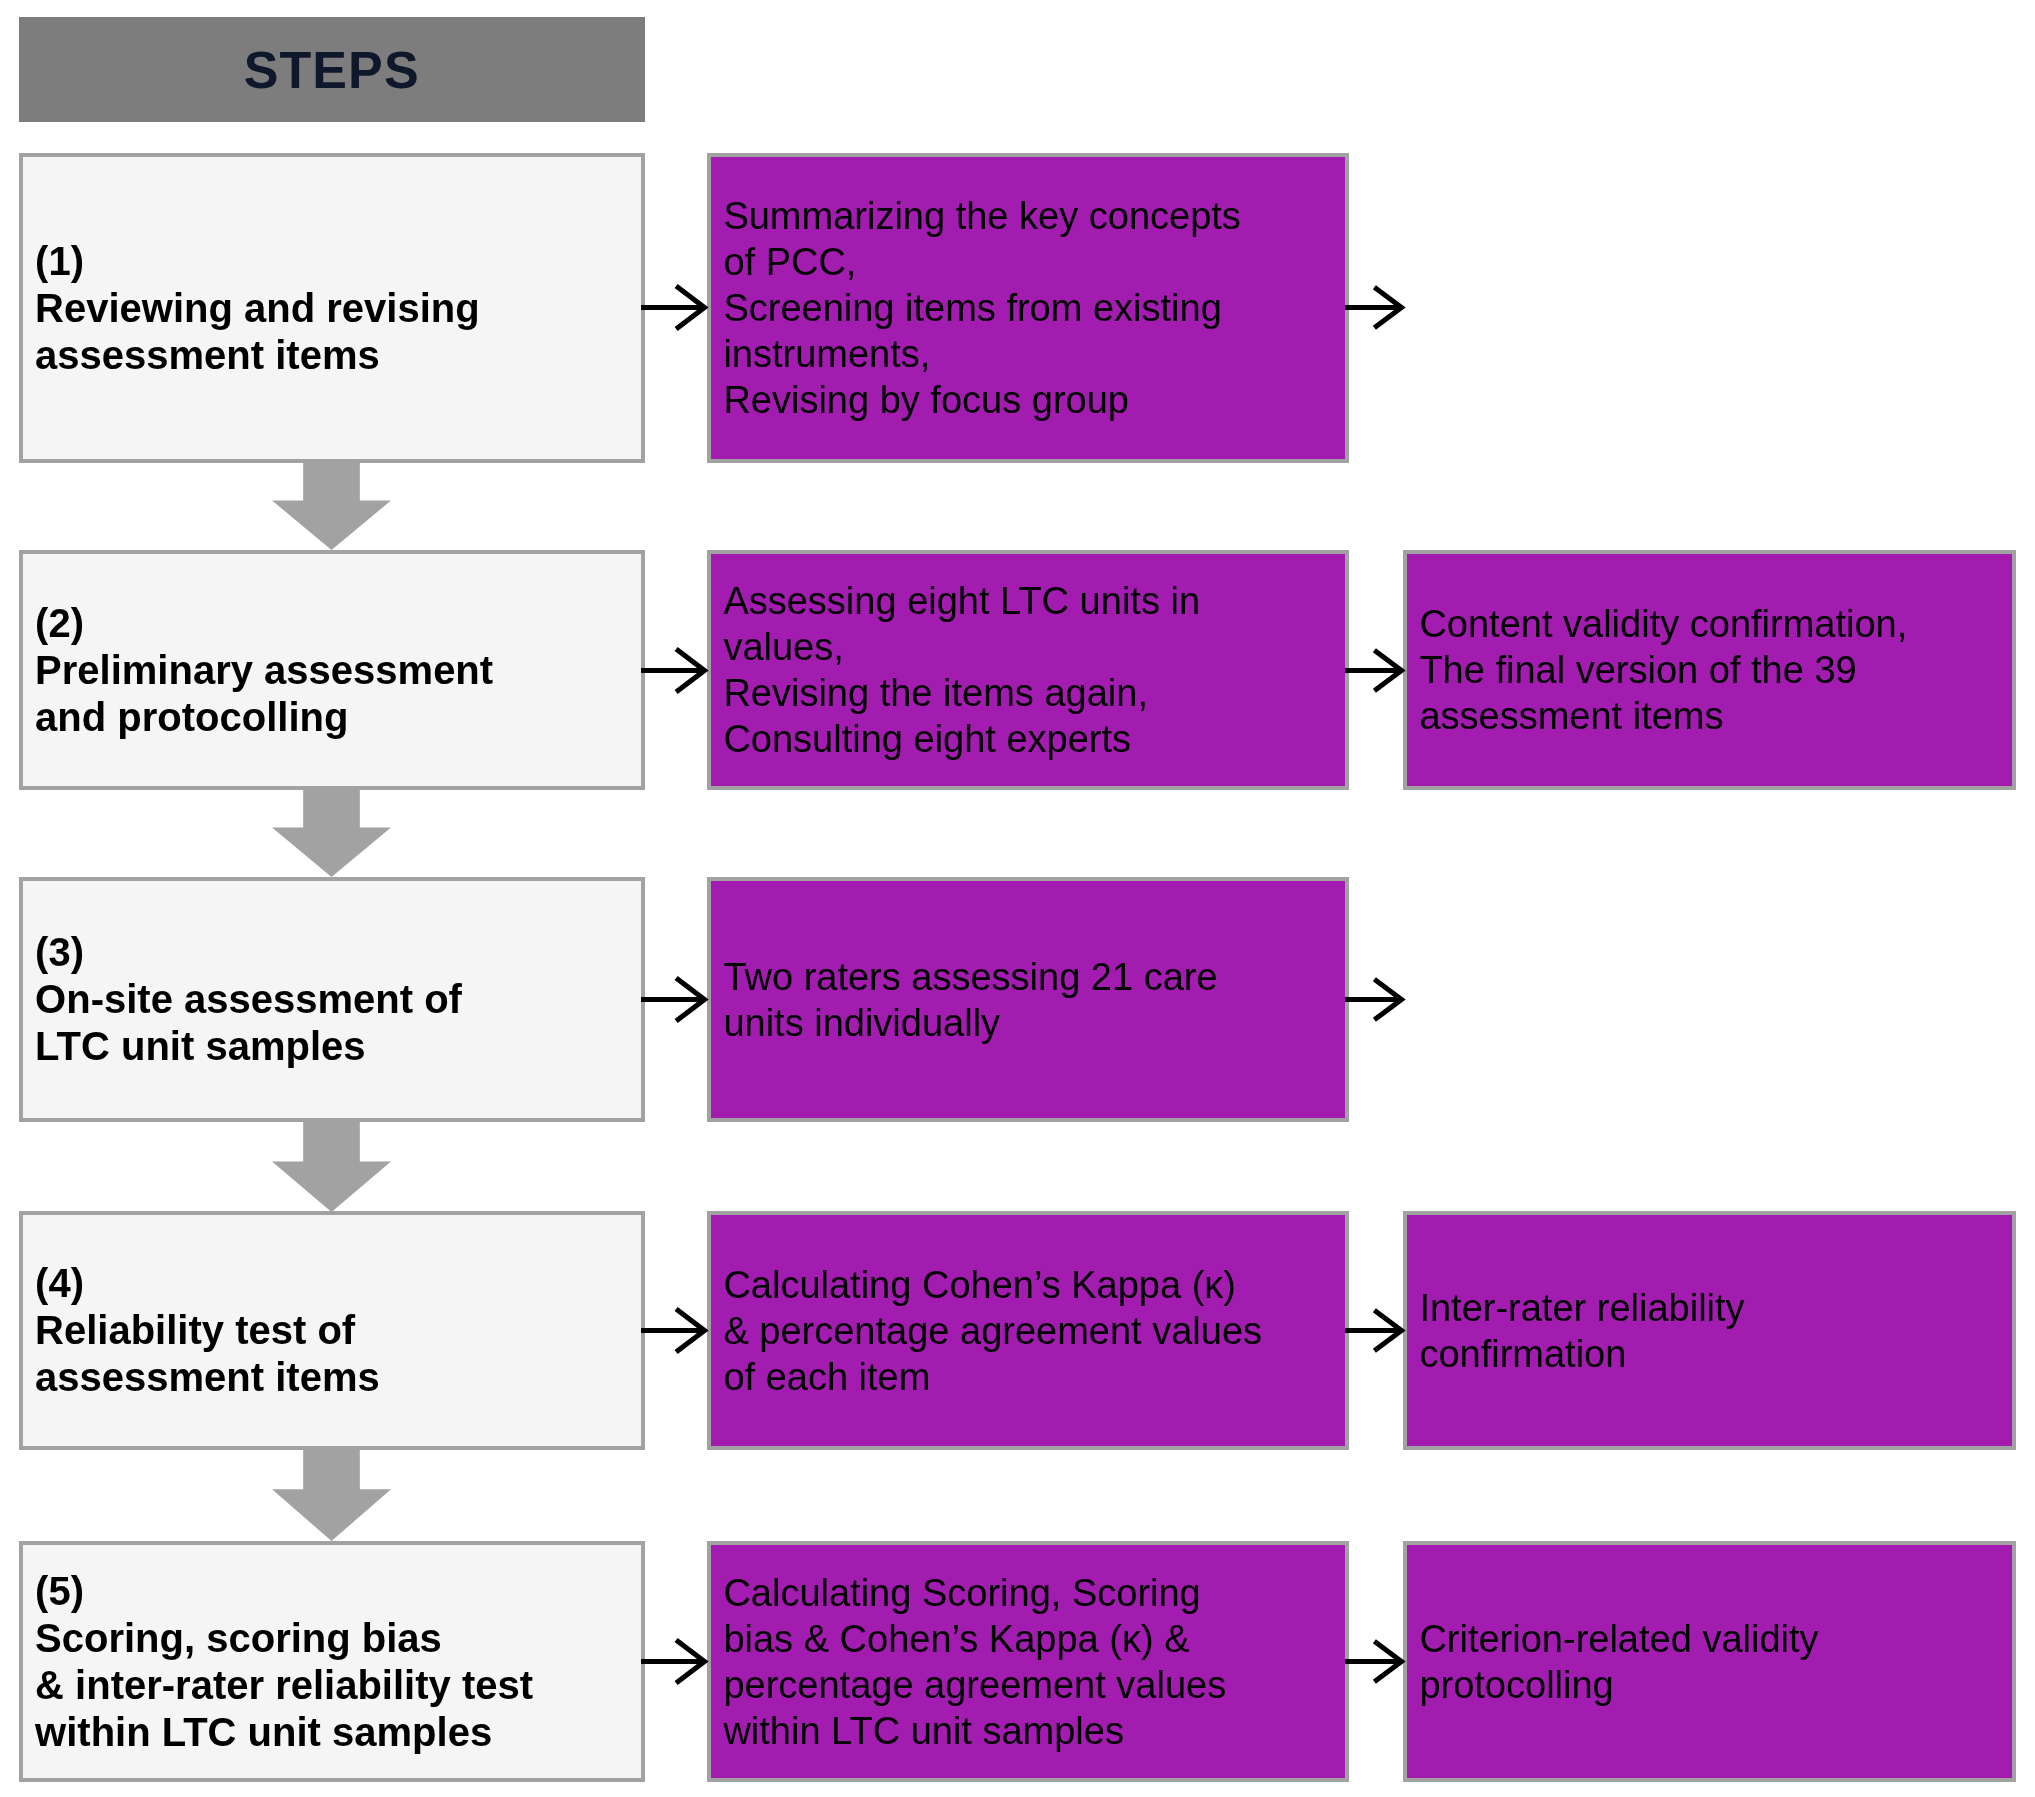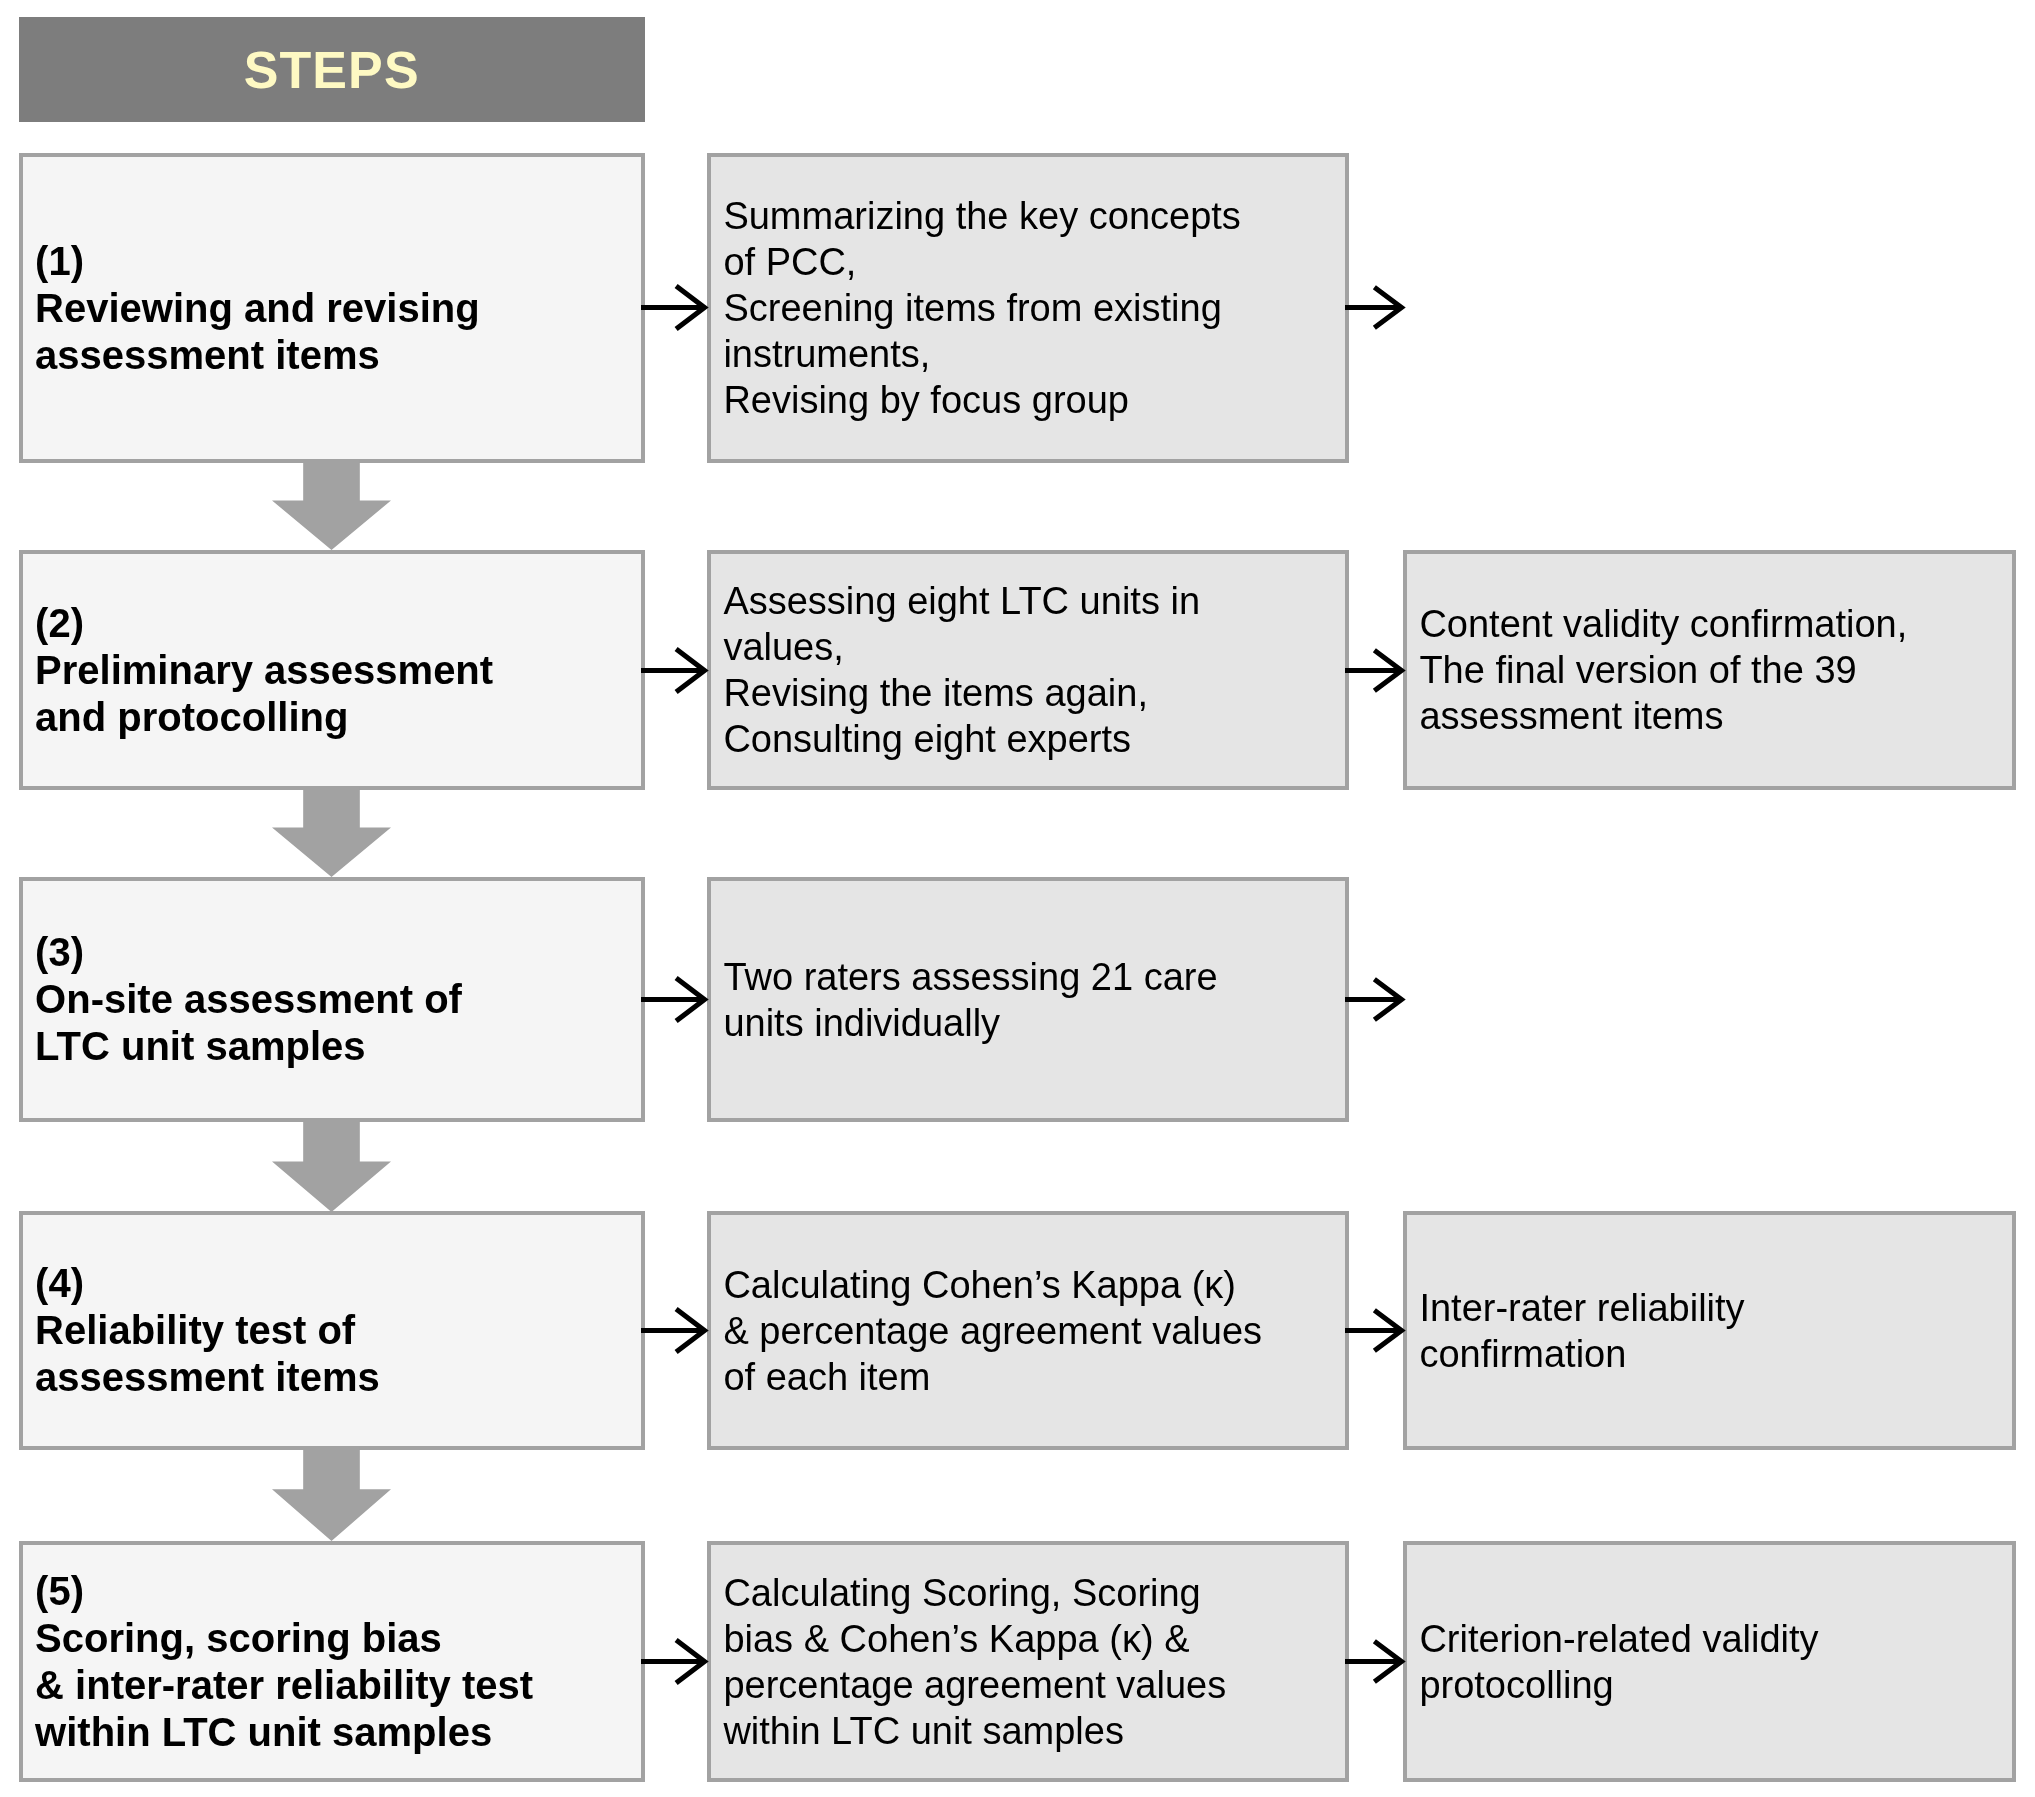--- a/index.html
+++ b/index.html
@@ -7,37 +7,37 @@
     position:relative; width:2035px; height:1798px; background:#ffffff;
     font-family:"Liberation Sans", sans-serif; color:#000;
   }
   
   .c1 { left:18.7px;  width:626px; }
   .c2 { left:707px; width:642px; }
   .c3 { left:1403px; width:613px; }
   
   .hdr {
     position:absolute; top:17px; height:105px; background:#7d7d7d;
-    color:#fef9c3; font-weight:bold; font-size:52px; letter-spacing:1.1px;
+    color:#0f172a; font-weight:bold; font-size:52px; letter-spacing:1.1px;
     display:flex; align-items:center; justify-content:center;
   }
   
   .r1 { top:153px;  height:310px; }
   .r2 { top:550px;  height:240px; }
   .r3 { top:877px; height:245px; }
   .r4 { top:1211px; height:239px; }
   .r5 { top:1541px; height:241px; }
   
   .box {
     position:absolute; box-sizing:border-box; border:4.5px solid #a2a2a2;
     display:flex; align-items:center; font-size:38px; line-height:46px;
   }
   .box .txt { padding:5.7px 8px 5.7px 12.4px; white-space:pre-line; }
   .step  { background:#f5f5f5; font-weight:bold; font-size:40px; line-height:47px; }
-  .plain { background:#e5e5e5; }
+  .plain { background:#a21caf; }
   
   .darrow {
     position:absolute; left:272px; width:119px; background:#a2a2a2;
     clip-path: polygon(26.2% 0, 73.8% 0, 73.8% 45%, 100% 45%, 50% 100%, 0 45%, 26.2% 45%);
   }
   .da1 { top:460px;  height:90px; }
   .da2 { top:787px; height:90px; }
   .da3 { top:1120px; height:92px; }
   .da4 { top:1447px; height:94px; }
   

